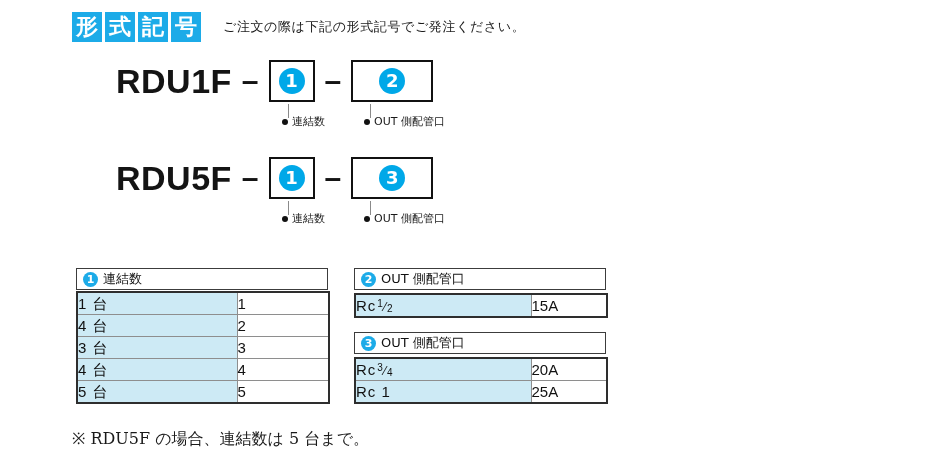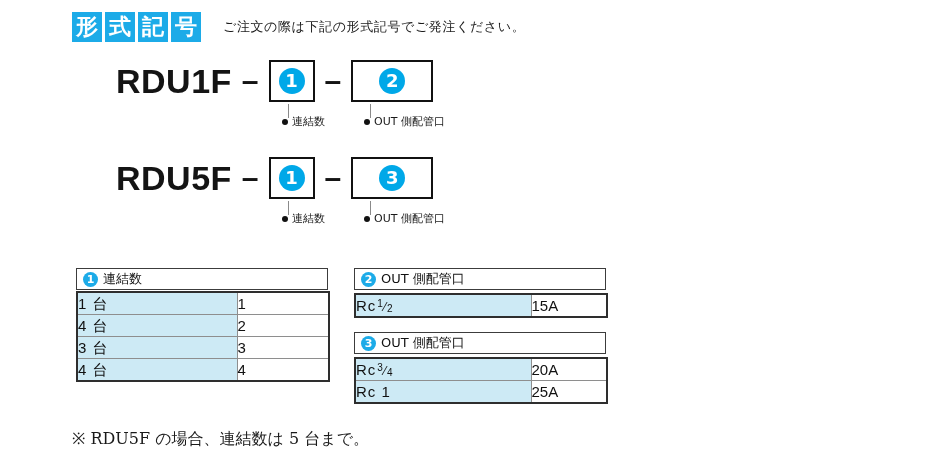--- a/index.html
+++ b/index.html
@@ -291,20 +291,24 @@
       <td class="val">2</td>
     </tr>
     <tr>
       <td class="lbl">3 台</td>
       <td class="val">3</td>
     </tr>
     <tr>
       <td class="lbl">4 台</td>
       <td class="val">4</td>
     </tr>
+    <tr>
+      <td class="lbl">5 台</td>
+      <td class="val">5</td>
+    </tr>
   </tbody>
 </table>
 
 <div id="footnote">※ RDU5F の場合、連結数は 5 台まで。</div>
 
 <div class="tbl-title" style="left:354px; top:268px; width:252px;">
   <span class="circ-sm">2</span>
   <span>OUT 側配管口</span>
 </div>
 

